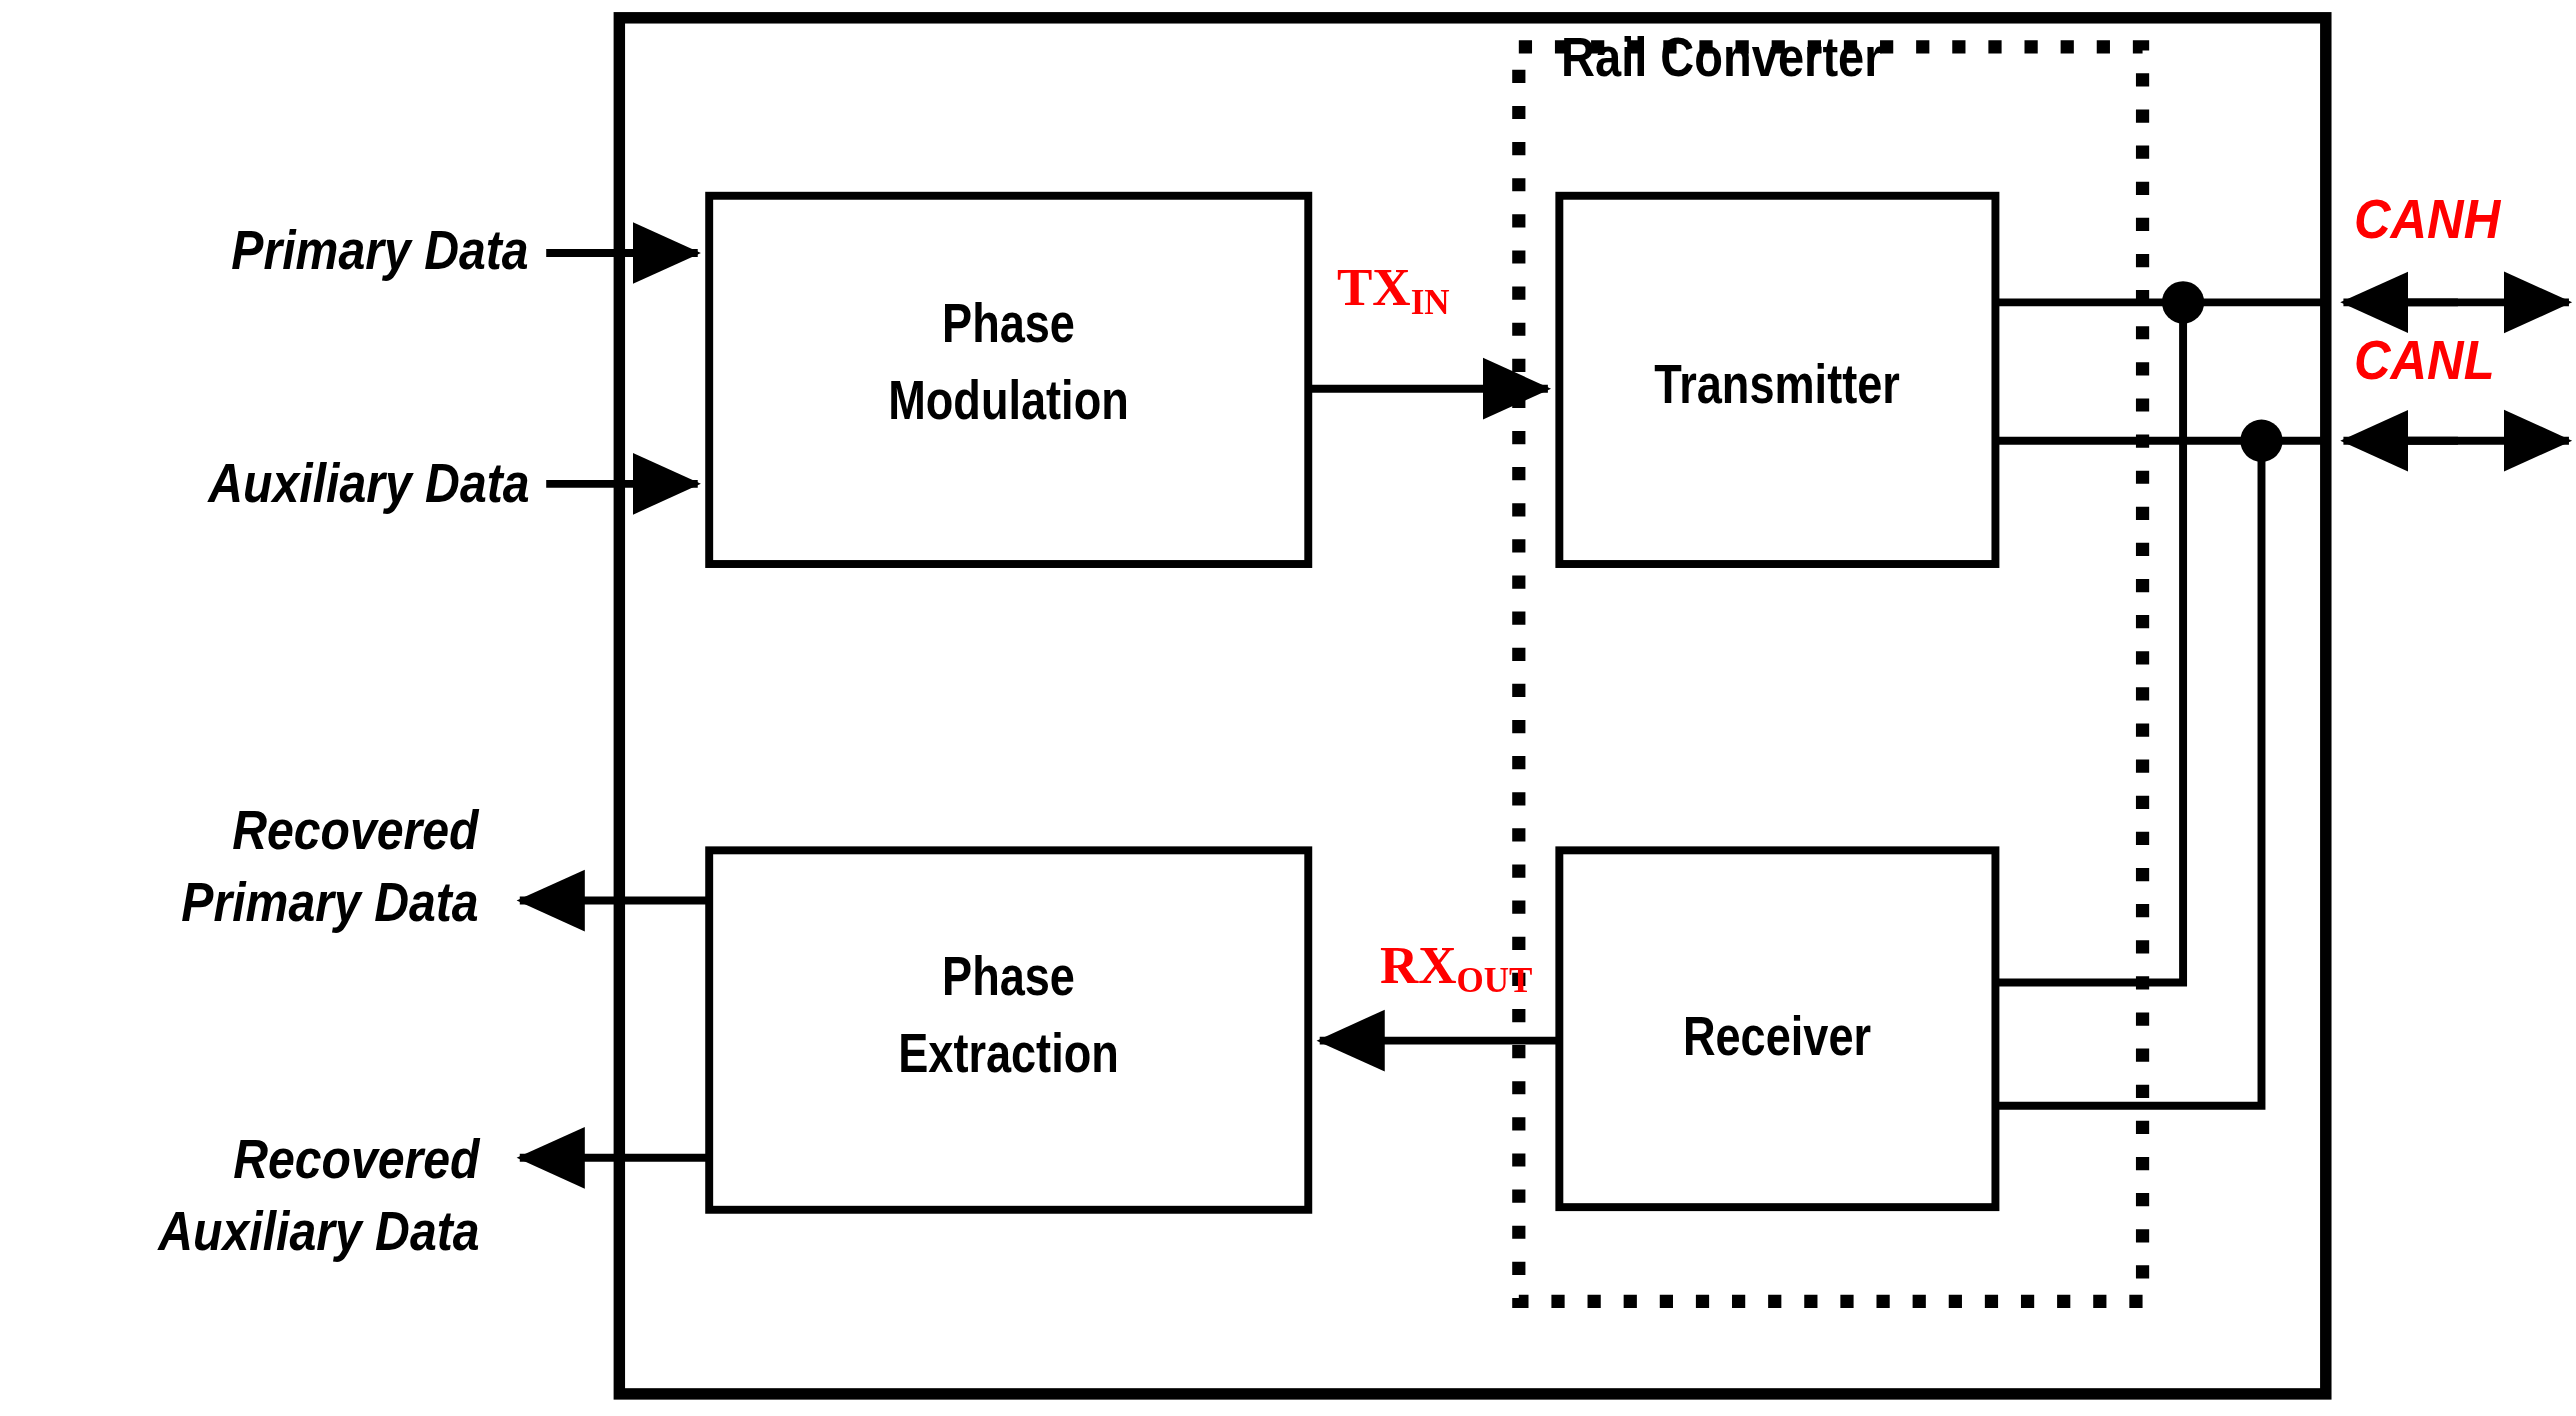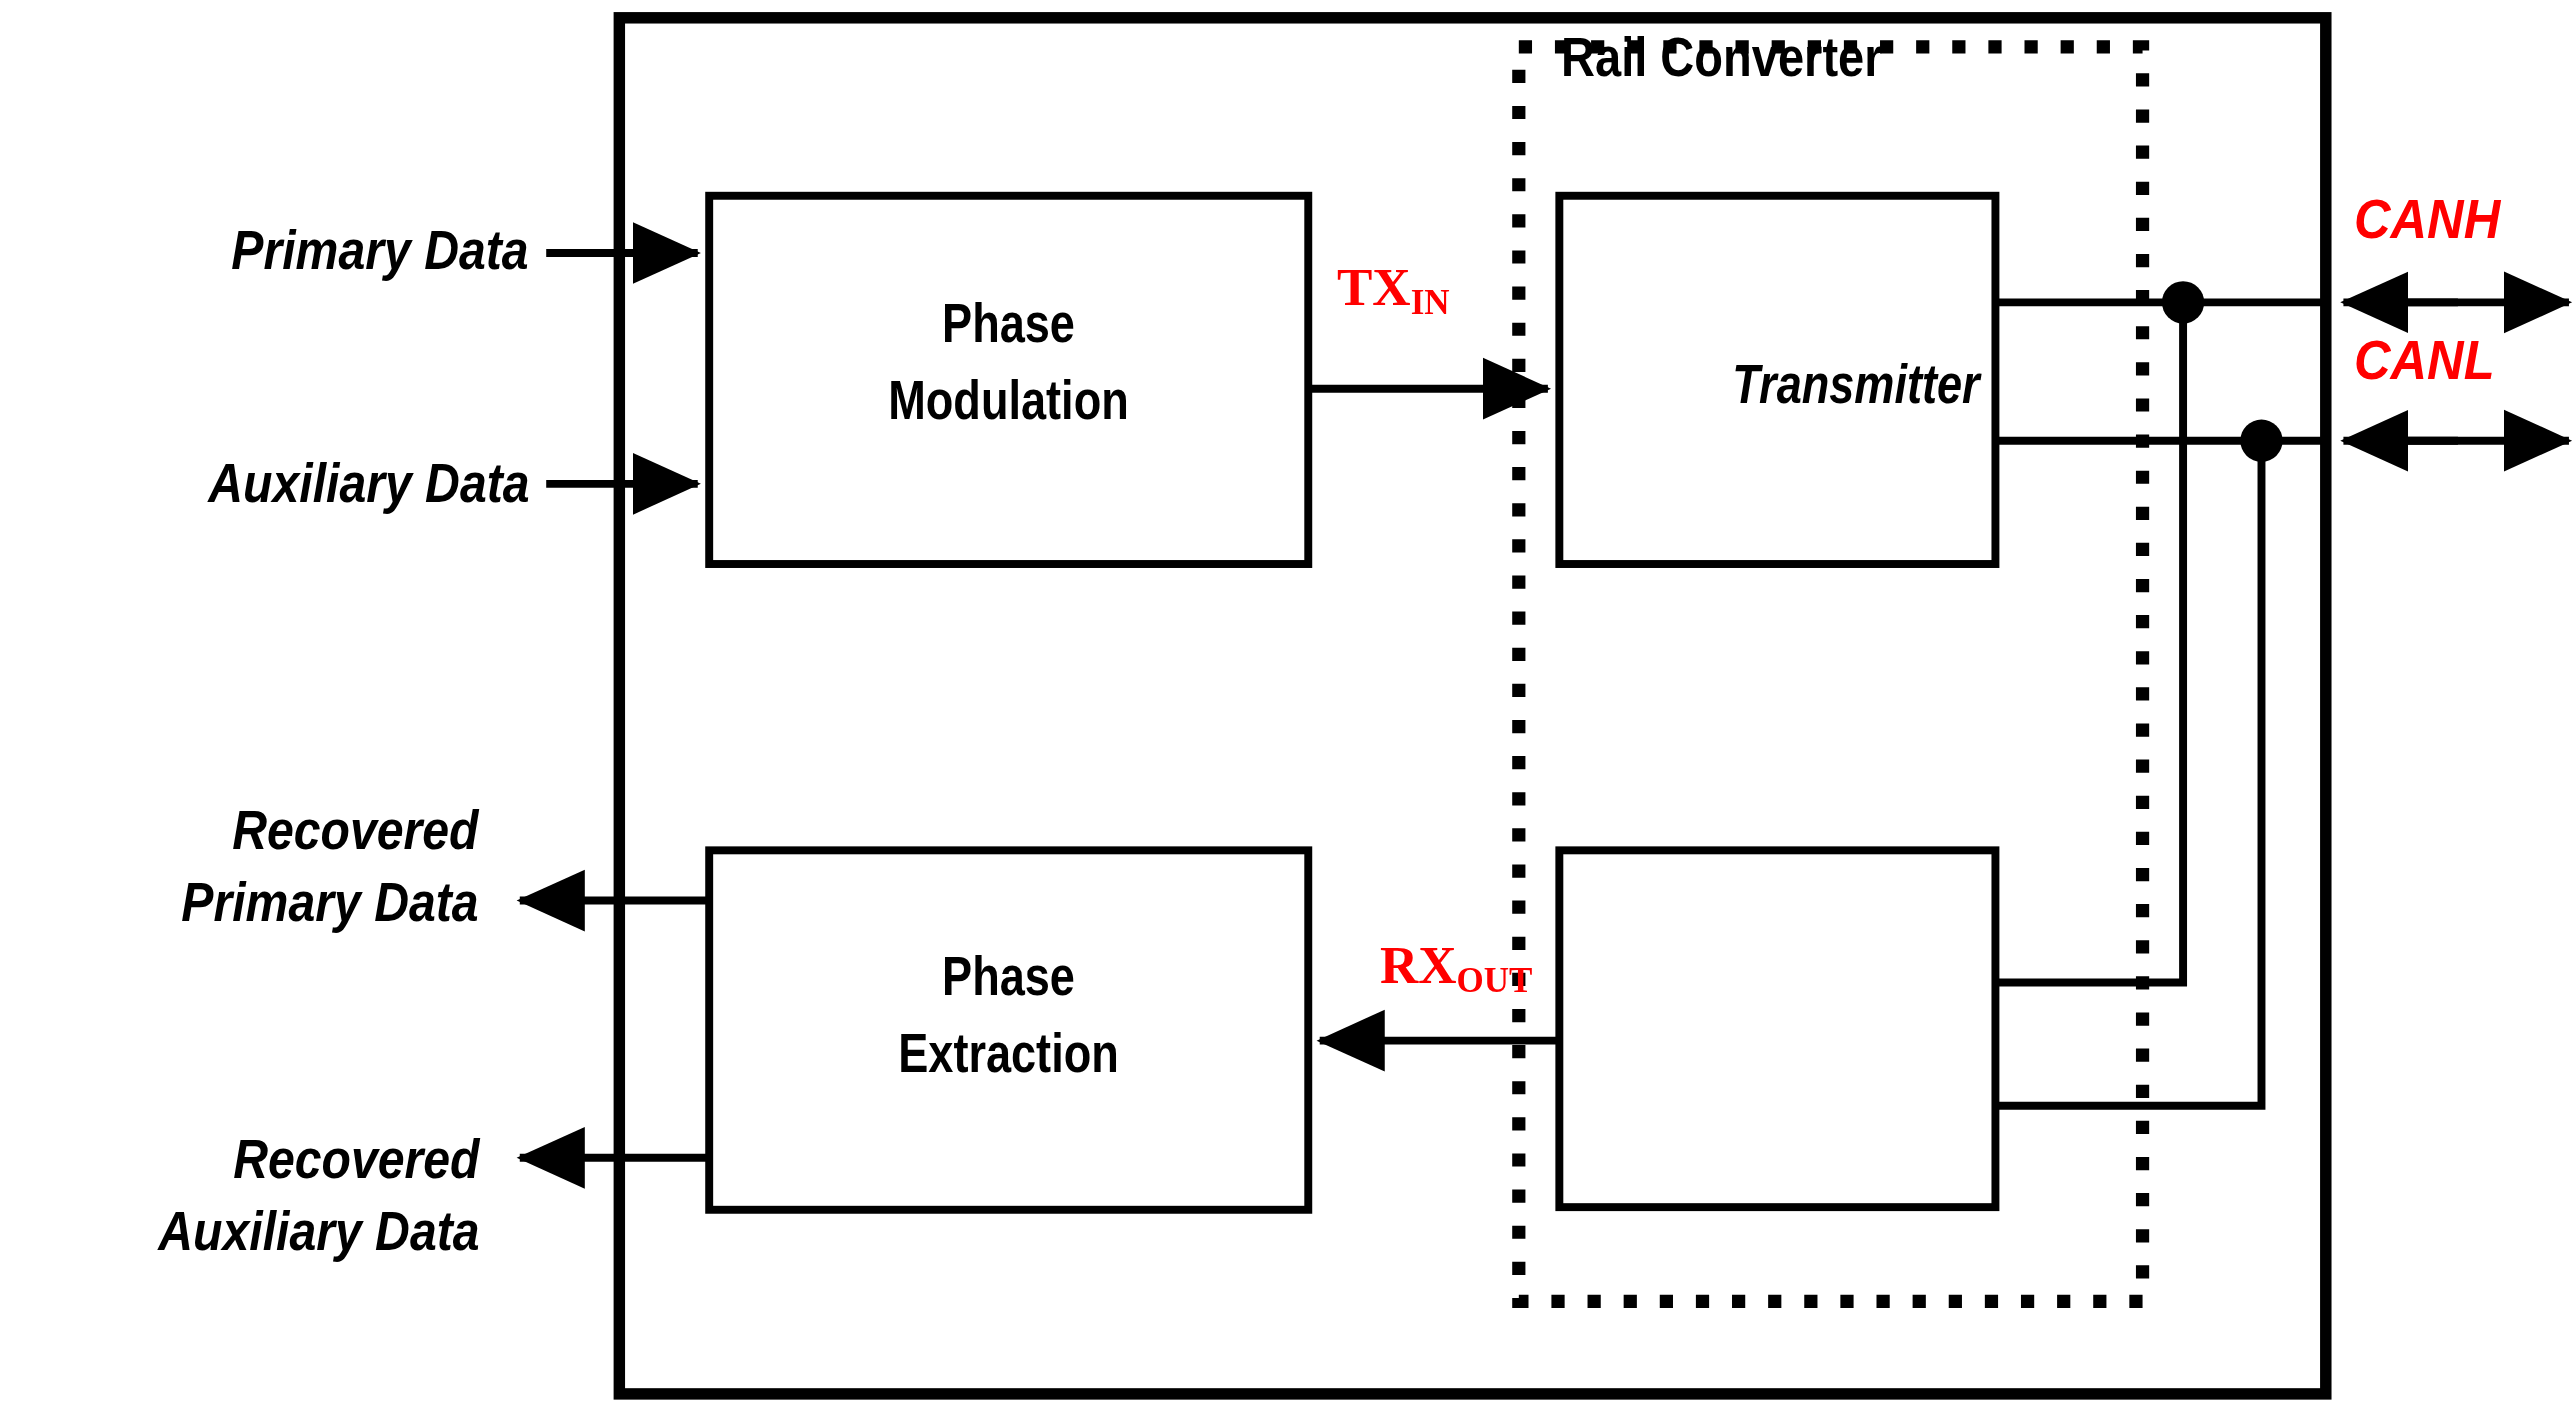--- a/index.html
+++ b/index.html
@@ -122,29 +122,32 @@
     <div class="ext" style="position:relative; margin-top:7px;">Auxiliary Data</div>
   </div>
 
   <div class="lbl railcap" style="left:1561px; top:29px;">Rail Converter</div>
 
   <div style="position:absolute; left:709px; top:291px; width:599px; text-align:center;">
     <div class="blk two">Phase</div>
     <div class="blk two" style="margin-top:12.3px;">Modulation</div>
   </div>
 
-  <div style="position:absolute; left:1638px; top:352px; width:436px; text-align:center;font-style:italic;">
+  <div style="position:absolute; left:1559px; top:352px; width:436px; text-align:center;">
     <div class="blk">Transmitter</div>
   </div>
 
   <div style="position:absolute; left:709px; top:944px; width:599px; text-align:center;">
     <div class="blk two">Phase</div>
     <div class="blk two" style="margin-top:12.3px;">Extraction</div>
   </div>
 
+  <div style="position:absolute; left:1559px; top:1004px; width:436px; text-align:center;">
+    <div class="blk">Receiver</div>
+  </div>
 
   <div class="lbl sig" style="left:1337px; top:261px;">
     <span>TX</span><span class="sub">IN</span>
   </div>
 
   <div class="lbl sig" style="left:1380px; top:939px;">
     <span>RX</span><span class="sub">OUT</span>
   </div>
 
   <div class="lbl bus" style="left:2354px; top:192px;">CANH</div>

